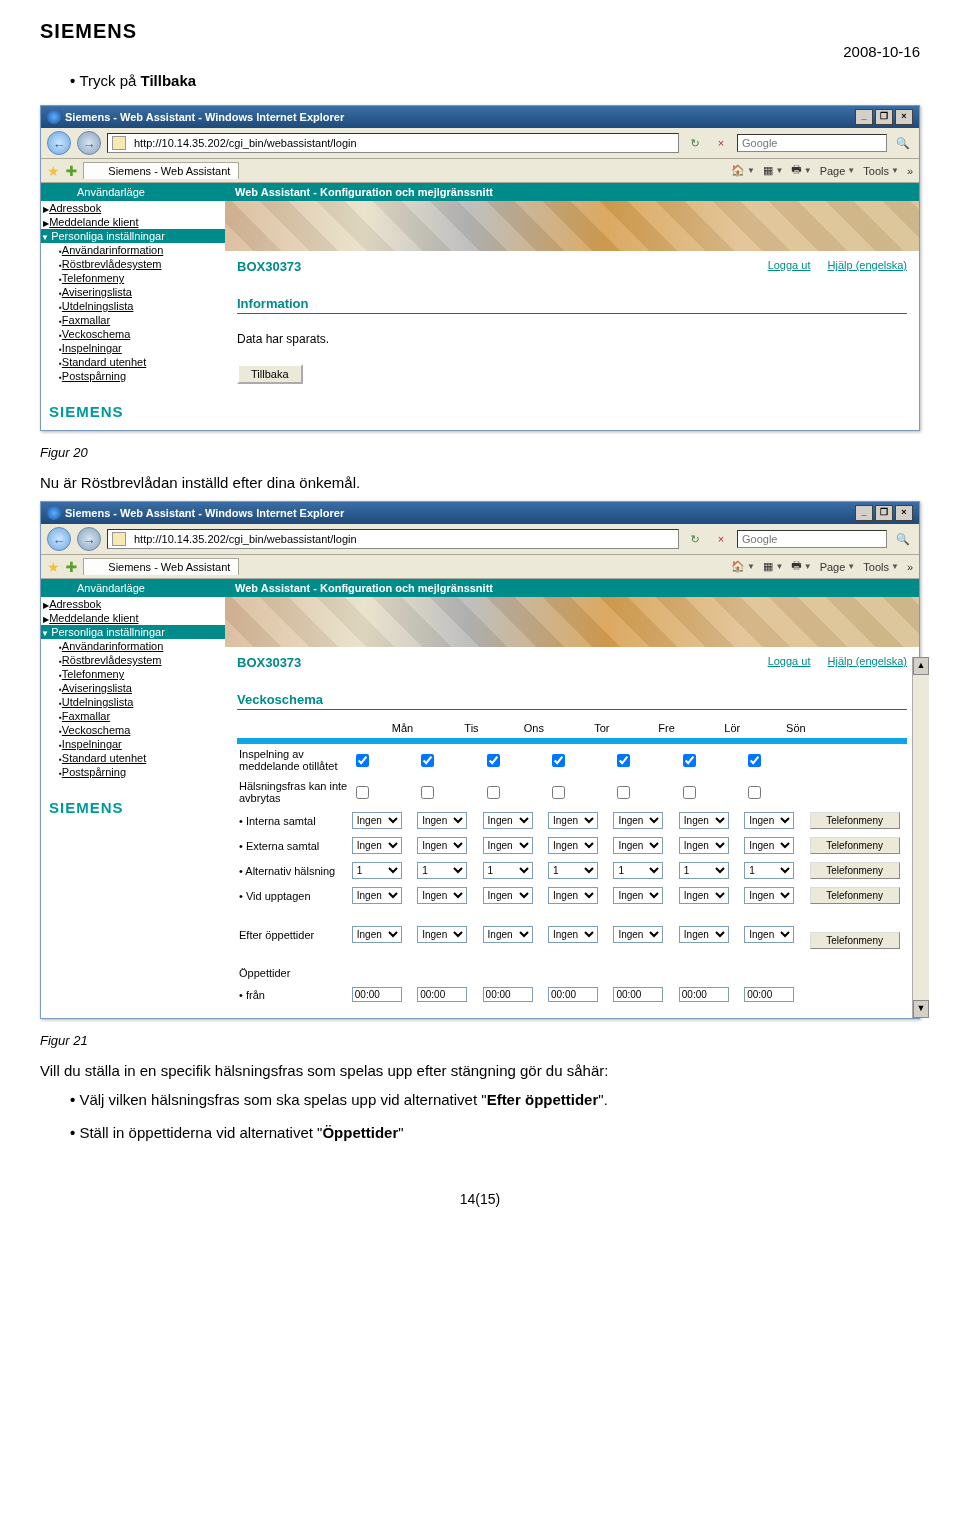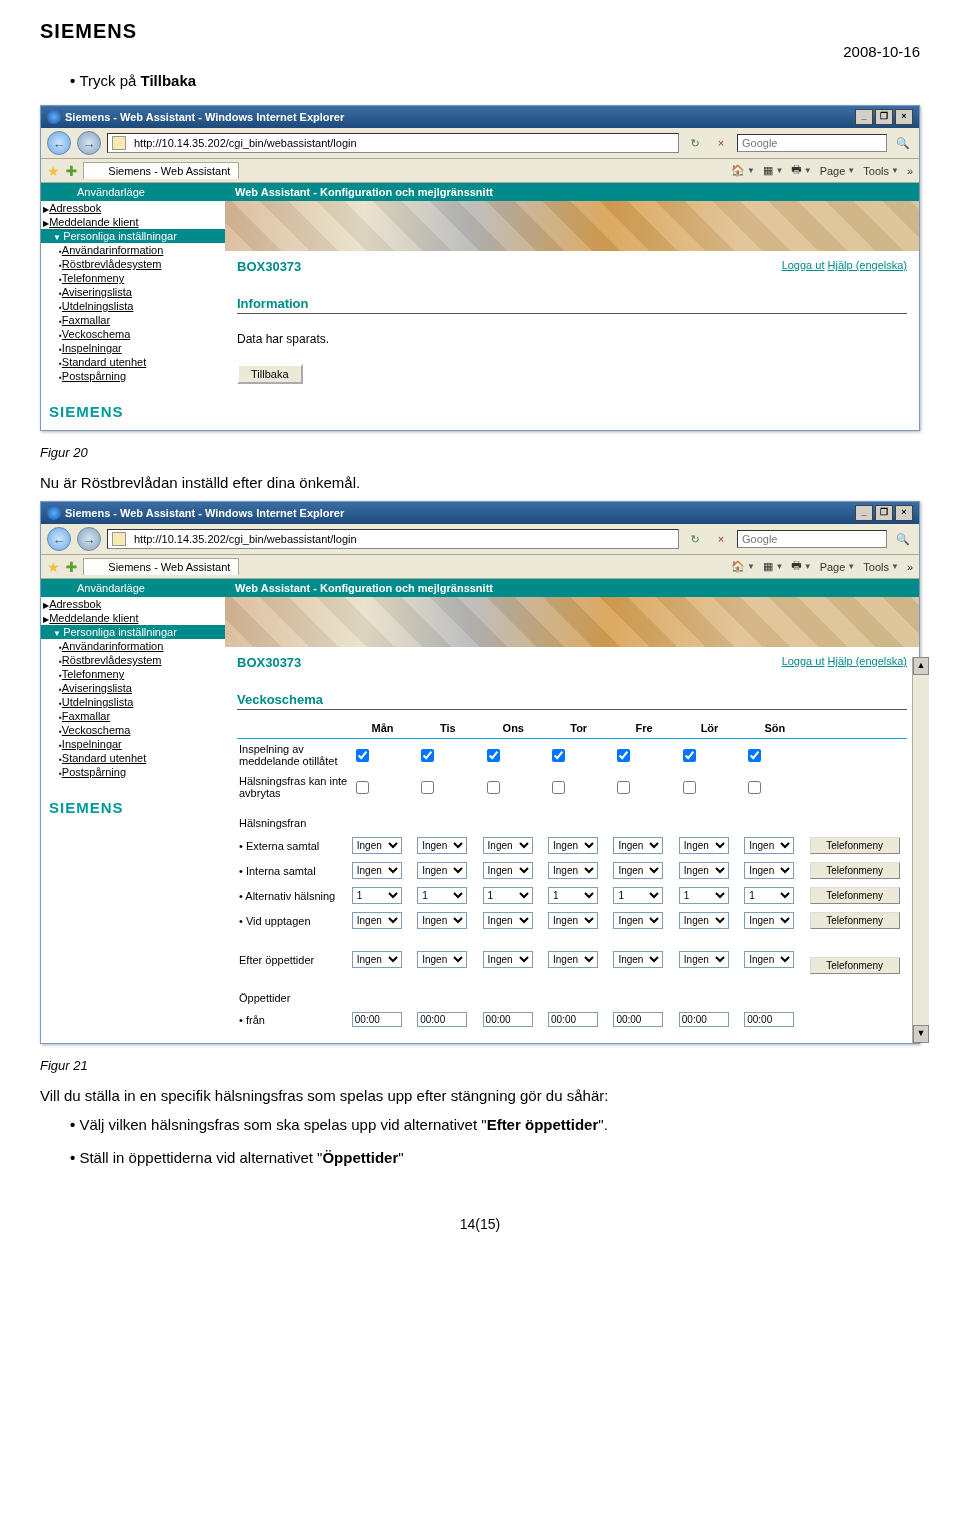--- a/index.html
+++ b/index.html
@@ -26,38 +26,38 @@
 .toolstrip span{display:inline-flex;align-items:center;gap:2px}
 .toolstrip .drop{font-size:8px;color:#555}
 .teal-bar{background:#008b8b;color:#fff;padding:3px 20px 3px 36px;font-size:11px}
 .teal-lbl{display:inline-block;width:155px}
 .teal-title{font-weight:bold}
 .content{display:flex;background:#fff}
 .sidebar{width:182px;background:#fff;font-size:11px;padding:0 0 10px 2px}
 .side-item{padding:1px 0;color:#000;text-decoration:underline}
 .side-top{font-weight:normal}
 .side-top::before{content:"▶ ";font-size:8px;text-decoration:none;display:inline-block}
-.side-sel{background:#008b8b;color:#fff;padding:1px 12px;margin-left:-2px;text-decoration:none}
+.side-sel{background:#008b8b;color:#fff;padding:1px 0;margin-left:-2px;text-decoration:none}
 .side-sel::before{content:"▼ ";font-size:8px}
 .side-sub{padding-left:16px}
 .side-sub::before{content:"▪  ";font-size:8px;text-decoration:none;display:inline-block}
 .side-logo{color:#009999;font-weight:900;font-size:15px;letter-spacing:1px;margin:20px 0 0 6px}
 .main{flex:1;padding:0 12px 12px 12px;position:relative}
 .banner{height:50px;background:linear-gradient(90deg,#d9b896 0%,#e8e0c8 20%,#b8b8b8 35%,#d8a050 55%,#e0c090 75%,#d8c090 100%);margin:0 -12px 8px -12px;position:relative;overflow:hidden}
 .banner::after{content:"";position:absolute;inset:0;background:repeating-linear-gradient(45deg,rgba(255,255,255,0.1) 0 20px,rgba(0,0,0,0.05) 20px 40px)}
 .boxid{color:#008b8b;font-weight:bold;font-size:13px}
 .toplinks{float:right;font-size:11px}
-.toplinks a{color:#008b8b;text-decoration:underline;}
+.toplinks a{color:#008b8b;text-decoration:underline;margin-left:14px}
 .section-hdr{color:#008b8b;font-weight:bold;font-size:13px;border-bottom:1px solid #555;padding-bottom:2px;margin-top:22px}
 .infotext{margin:18px 0;font-size:12px}
 .win-btn{background:#ece9d8;border:2px outset #fff;padding:2px 12px;font-size:11px;cursor:pointer}
 .scrollhint{position:absolute;right:-10px;top:60px;bottom:0;width:16px;background:#ece9d8;border-left:1px solid #aaa}
 .scroll-arrow{height:16px;background:#d4d0c8;border:1px solid #888;font-size:9px;text-align:center;line-height:14px}
 .sched-table{width:100%;border-collapse:collapse;font-size:11px;margin-top:8px;table-layout:fixed}
-.sched-table th{text-align:center;font-weight:bold;padding:4px 2px;border-bottom:1px solid #0ea5e9}
+.sched-table th{text-align:right;font-weight:normal;padding:4px 2px;border-bottom:6px solid #0ea5e9}
 .sched-table td{padding:4px 2px;vertical-align:middle}
 .rowlabel{font-weight:normal;width:95px}
 .sublabel{font-weight:normal;padding-left:2px}
 .sel{background:#fff;border:1px solid #7f9db9;font-size:10px;padding:0;width:50px;height:17px}
 .txtin{background:#fff;border:1px solid #7f9db9;font-size:10px;padding:1px 2px;width:44px}
 .chk{width:13px;height:13px}
 .menu-btn{background:#ece9d8;border:1px outset #ddd;padding:2px 4px;font-size:10px;width:80px;text-align:center}
 .caption{font-style:italic;font-size:13px;margin:14px 0}
 .para{font-size:15px;margin:10px 0}
 .pagefoot{text-align:center;margin-top:50px;font-size:14px}
@@ -273,38 +273,34 @@
           <td><input type="checkbox" class="chk" style=""></td>
           <td><input type="checkbox" class="chk" style=""></td>
           <td><input type="checkbox" class="chk" style=""></td>
           <td><input type="checkbox" class="chk" style=""></td>
           <td><input type="checkbox" class="chk" style=""></td>
           <td><input type="checkbox" class="chk" style=""></td>
           <td><input type="checkbox" class="chk" style=""></td>
           <td></td>
         </tr>
         <tr>
-              <td class="rowlabel" style="padding-top:14px">Hälsningsfran</td>
-              <td colspan="8"></td>
-            </tr>
+          <td class="sublabel">• Interna samtal</td>
+          <td><select class="sel"><option>Ingen</option></select></td>
+          <td><select class="sel"><option>Ingen</option></select></td>
+          <td><select class="sel"><option>Ingen</option></select></td>
+          <td><select class="sel"><option>Ingen</option></select></td>
+          <td><select class="sel"><option>Ingen</option></select></td>
+          <td><select class="sel"><option>Ingen</option></select></td>
+          <td><select class="sel"><option>Ingen</option></select></td>
+          <td>
+                <div class="menu-btn">Telefonmeny</div>
+              </td>
+        </tr>
         <tr>
           <td class="sublabel">• Externa samtal</td>
-          <td><select class="sel"><option>Ingen</option></select></td>
-          <td><select class="sel"><option>Ingen</option></select></td>
-          <td><select class="sel"><option>Ingen</option></select></td>
-          <td><select class="sel"><option>Ingen</option></select></td>
-          <td><select class="sel"><option>Ingen</option></select></td>
-          <td><select class="sel"><option>Ingen</option></select></td>
-          <td><select class="sel"><option>Ingen</option></select></td>
-          <td>
-                <div class="menu-btn">Telefonmeny</div>
-              </td>
-        </tr>
-        <tr>
-          <td class="sublabel">• Interna samtal</td>
           <td><select class="sel"><option>Ingen</option></select></td>
           <td><select class="sel"><option>Ingen</option></select></td>
           <td><select class="sel"><option>Ingen</option></select></td>
           <td><select class="sel"><option>Ingen</option></select></td>
           <td><select class="sel"><option>Ingen</option></select></td>
           <td><select class="sel"><option>Ingen</option></select></td>
           <td><select class="sel"><option>Ingen</option></select></td>
           <td>
                 <div class="menu-btn">Telefonmeny</div>
               </td>

